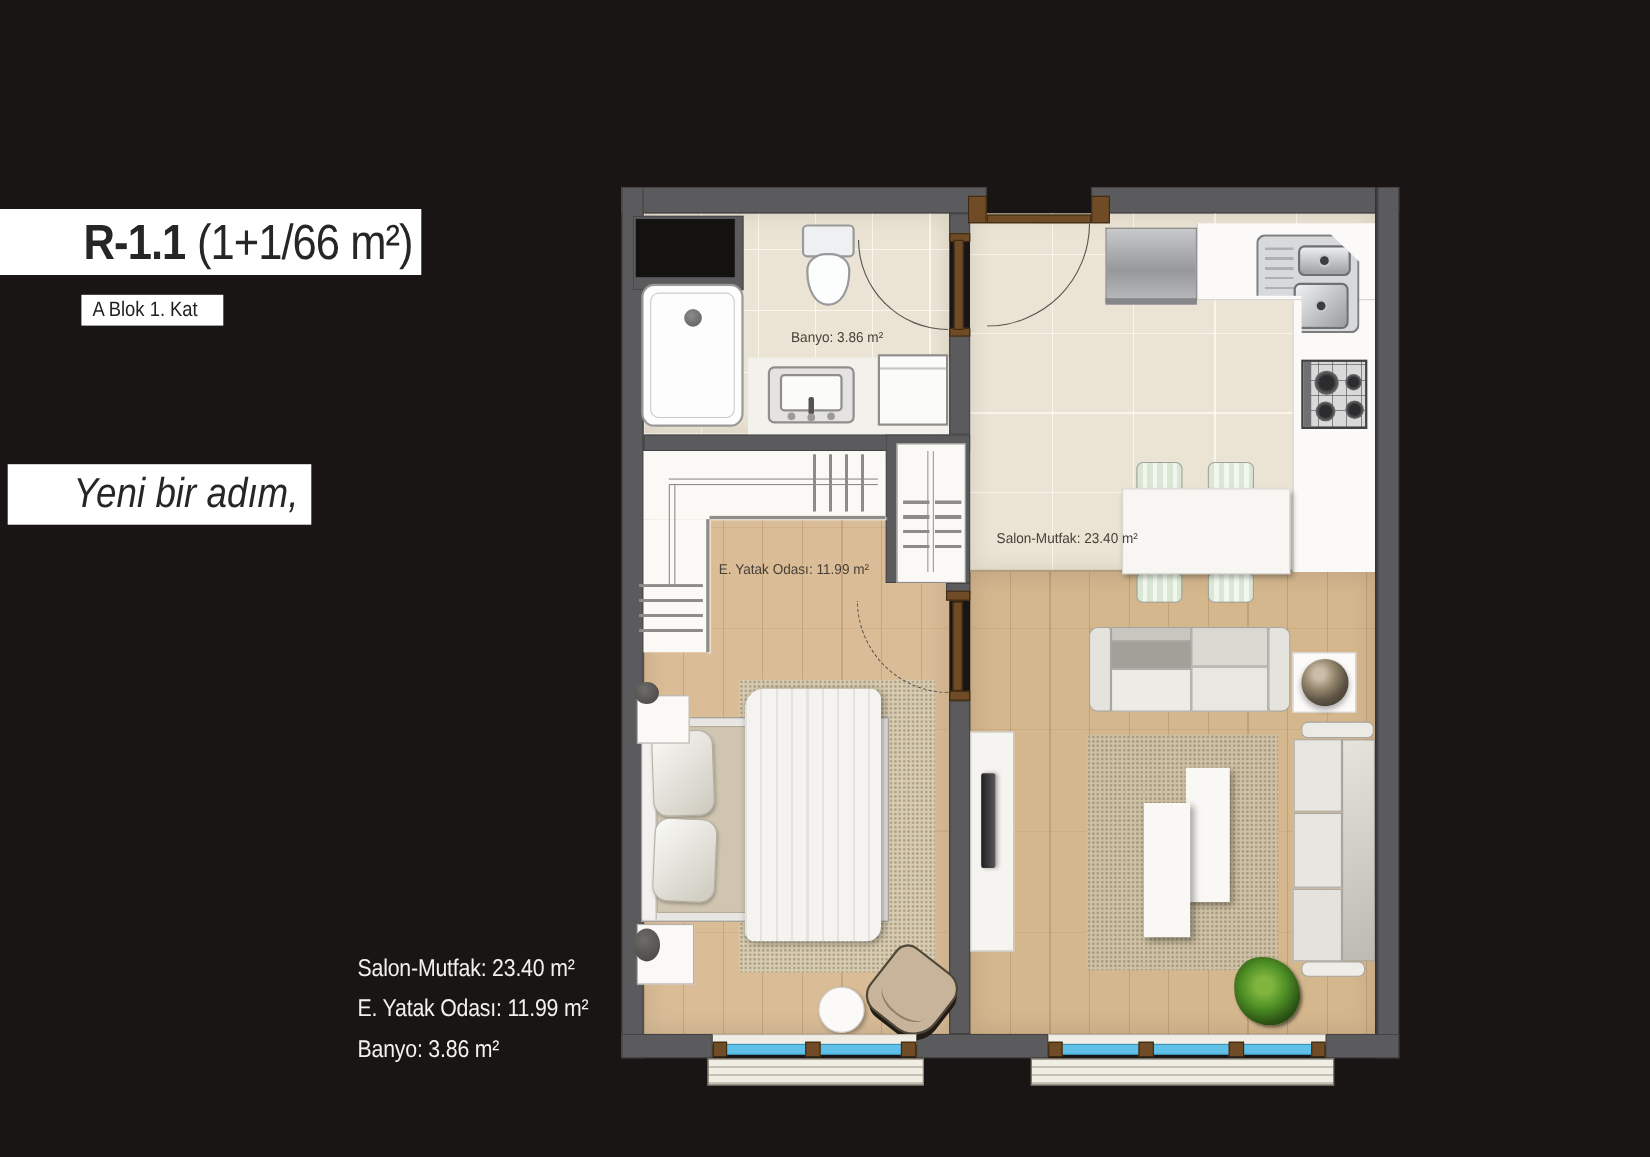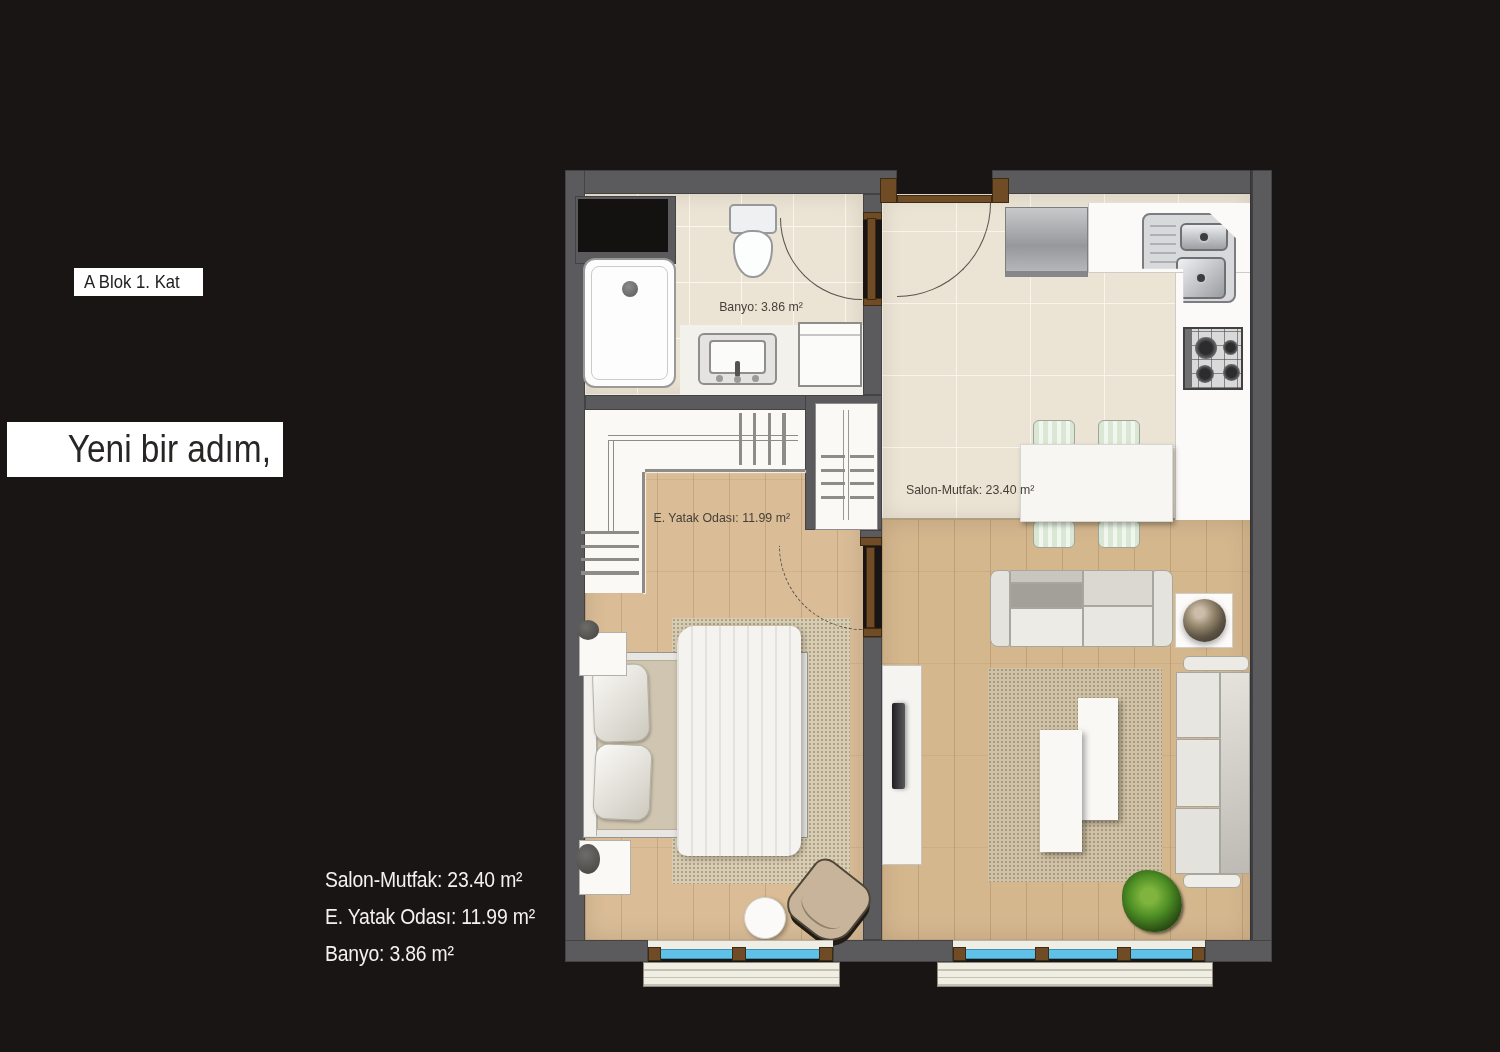--- a/index.html
+++ b/index.html
@@ -41,24 +41,27 @@
   .glass{background:var(--window_glass,#5fc0e8);border:1px solid #3e92b6;box-sizing:border-box;}
   .frameband{background:#f0ede5;border-top:1px solid #b7b4ac;box-sizing:border-box;}
   .shelfbarsH{background:repeating-linear-gradient(180deg,#8e8c88 0 3px,transparent 3px 13.5px);}
   .shelfbarsV{background:repeating-linear-gradient(90deg,#8e8c88 0 3px,transparent 3px 14.5px);}
 </style>
 </head>
 <body>
 
 <div class="stage">
 
+  <div class="a title-band">
+    <span class="title-text condL"><span class="t-code">R-1.1</span><span>(1+1/66 m²)</span></span>
+  </div>
   <div class="a subtitle-box">
       <span class="condL">A Blok 1. Kat</span>
     </div>
-  <div class="a tagbar" style="left:7px;top:422px;width:276px;height:55px;">
+  <div class="a tagbar" style="left:7px;top:422px;width:276px;height:55px;font-style:italic;">
       <span class="condR">Yeni bir adım,</span>
     </div>
   <div class="a areas-item" style="top:867px;"><span class="condL">Salon-Mutfak: 23.40 m²</span></div>
   <div class="a areas-item" style="top:904px;"><span class="condL">E. Yatak Odası: 11.99 m²</span></div>
   <div class="a areas-item" style="top:941px;"><span class="condL">Banyo: 3.86 m²</span></div>
 
   <div class="a plan">
 
     <div class="a wood woodLight" style="left:20px;top:240px;width:278px;height:530px;"></div>
     <div class="a tile" style="left:20px;top:24px;width:278px;height:201px;"></div>

